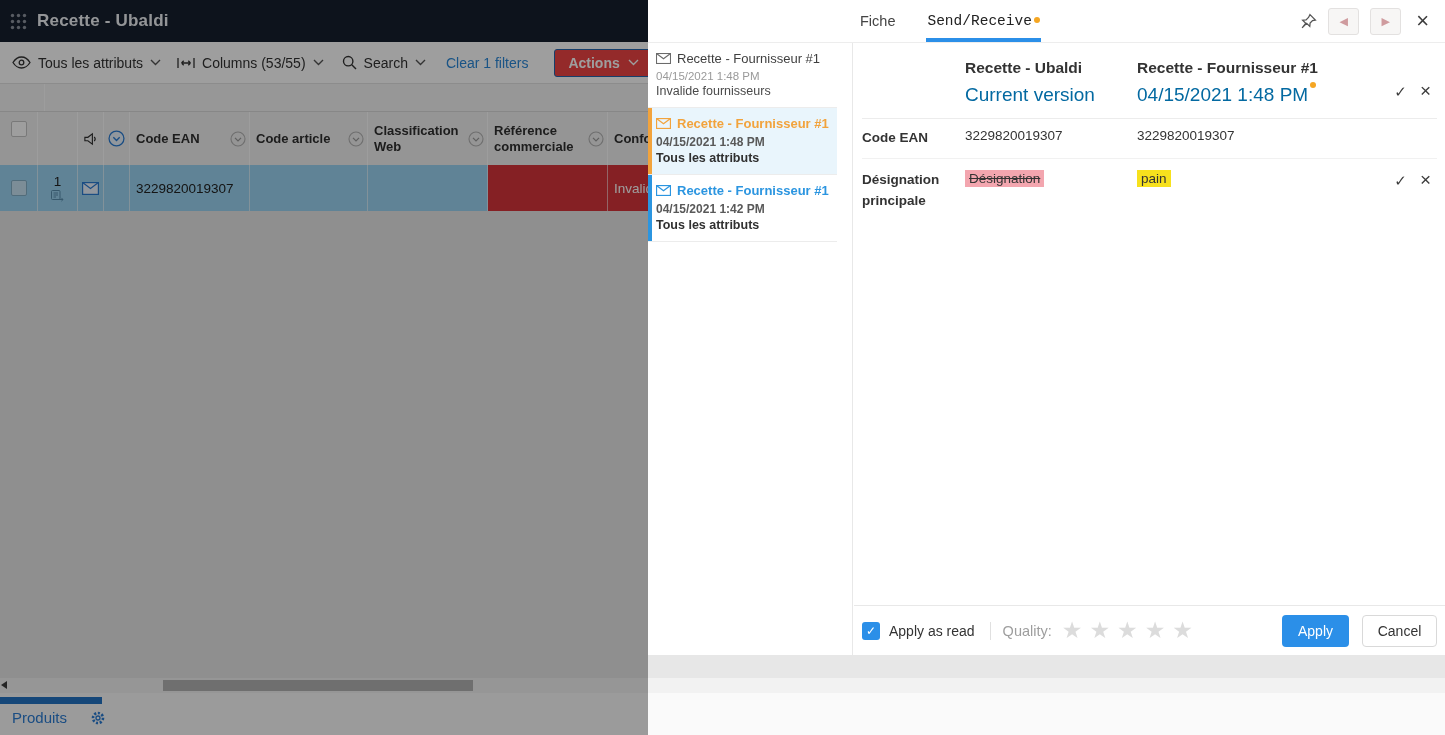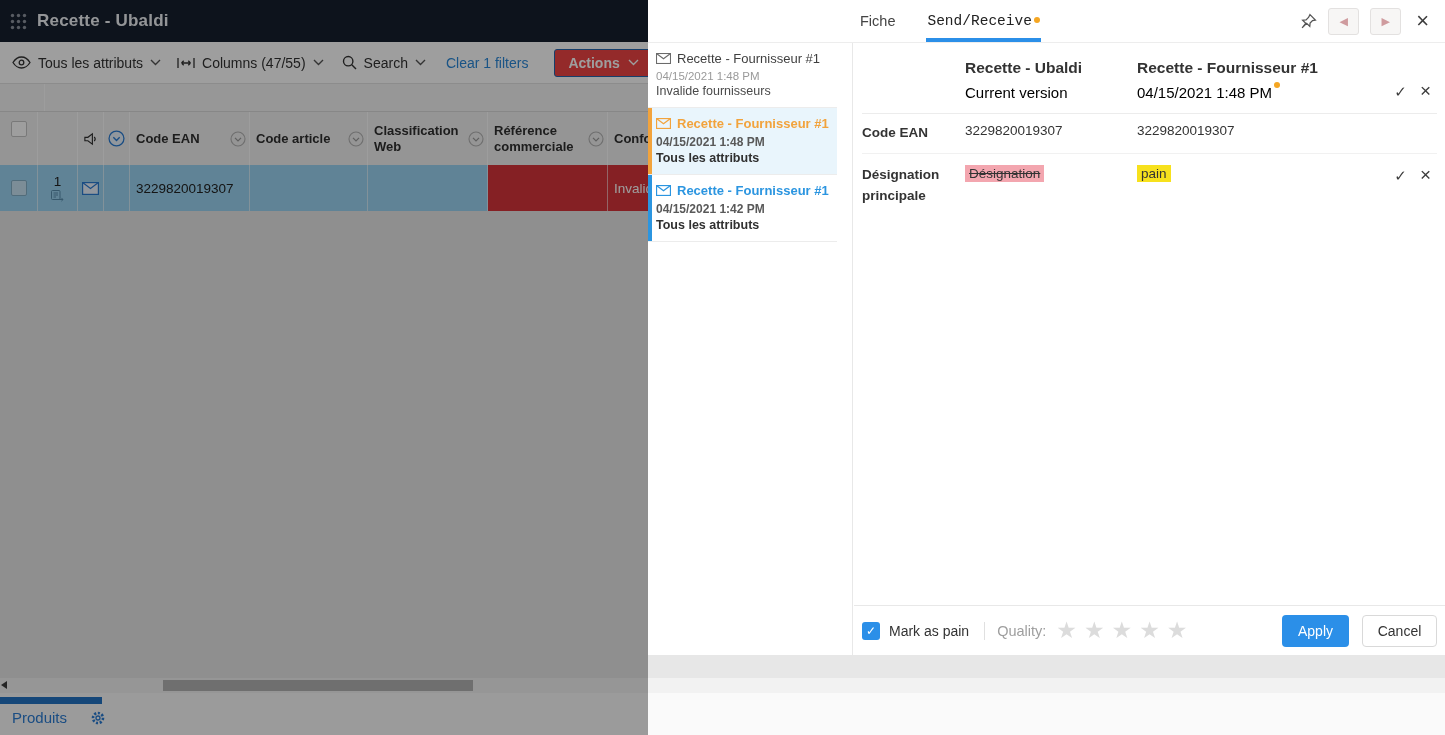--- a/index.html
+++ b/index.html
@@ -98,21 +98,21 @@
   .msg-unread .bar { background:#2b95e0; }
   .msg-unread .msg-title { color:#2b95e0; font-weight:700; }
   .msg-bold .msg-date { color:#595959; font-weight:700; font-size:12px; }
   .msg-bold .msg-subject { color:#303030; font-weight:700; }
 
   
   .compare { position:absolute; left:206px; top:43px; right:0; bottom:50px; padding:0 8px 0 8px; overflow:hidden; }
   .cmp-grid { display:grid; grid-template-columns:103px 172px 1fr 62px; align-items:start; }
   .cmp-header { padding-top:16px; padding-bottom:12px; border-bottom:1px solid #ececec; }
   .cmp-title { font-size:15.5px; font-weight:600; color:#333; }
-  .cmp-sub { font-size:15px; color:#000000; margin-top:7px; }
+  .cmp-sub { font-size:19px; color:#0369a1; margin-top:7px; }
   .cmp-icons { display:flex; gap:13px; justify-content:flex-end; padding-right:6px; }
   .icon-check { font-size:15px; color:#3d3d3d; cursor:pointer; }
   .icon-cross { font-size:19px; color:#3d3d3d; line-height:.8; cursor:pointer; }
   .cmp-header .cmp-icons { margin-top:24px; }
   .cmp-row { padding:9px 0; border-bottom:1px solid #f1f1f1; font-size:13.5px; color:#333; }
   .cmp-row2 { border-bottom:none; padding-top:11px; }
   .cmp-label { font-weight:700; line-height:1.55; padding-right:10px; }
   .chip { display:inline-block; padding:1px 4px; }
   .chip-removed { background:#f3a6af; text-decoration:line-through; }
   .chip-added { background:#f7e11d;text-align:right; }
@@ -166,21 +166,21 @@
         <span>Tous les attributs</span>
         <svg class="chev" viewBox="0 0 11 7" fill="none" stroke="#555" stroke-width="1.4">
             <path d="M1 1l4.5 4.5L10 1"></path>
           </svg>
       </div>
 
       <div class="tb-group tb-sep16">
         <svg width="18" height="12" viewBox="0 0 18 12" fill="none" stroke="#333" stroke-width="1.3">
           <path d="M1 1v10M17 1v10M4.5 6h9M4.5 6l2.2-2.2M4.5 6l2.2 2.2M13.5 6l-2.2-2.2M13.5 6l-2.2 2.2"></path>
         </svg>
-        <span>Columns (47/55)</span>
+        <span>Columns (53/55)</span>
         <svg class="chev" viewBox="0 0 11 7" fill="none" stroke="#555" stroke-width="1.4">
             <path d="M1 1l4.5 4.5L10 1"></path>
           </svg>
       </div>
 
       <div class="tb-group tb-sep18">
         <svg width="15" height="15" viewBox="0 0 15 15" fill="none" stroke="#333" stroke-width="1.4">
           <circle cx="6.2" cy="6.2" r="4.7"></circle>
             <path d="M9.8 9.8L14 14"></path>
         </svg>
@@ -406,21 +406,21 @@
           <span class="icon-check">✓</span>
           <span class="icon-cross">×</span>
         </div>
       </div>
     </div>
 
     <div class="panel-footer">
       <div class="footer-cb">
           <span>✓</span>
         </div>
-      <span class="footer-cb-label">Mark as pain</span>
+      <span class="footer-cb-label">Apply as read</span>
       <div class="footer-div"></div>
       <span class="quality-label">Quality:</span>
       <div class="stars">
         <span class="star">★</span>
         <span class="star">★</span>
         <span class="star">★</span>
         <span class="star">★</span>
         <span class="star">★</span>
       </div>
       <button class="apply-btn">Apply</button>

